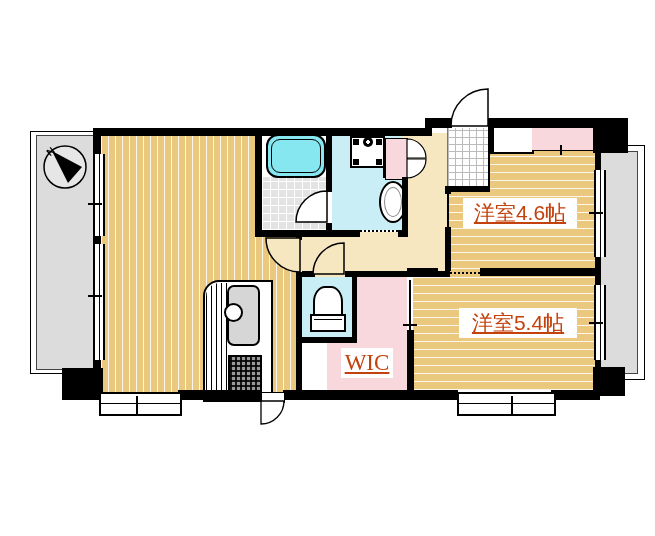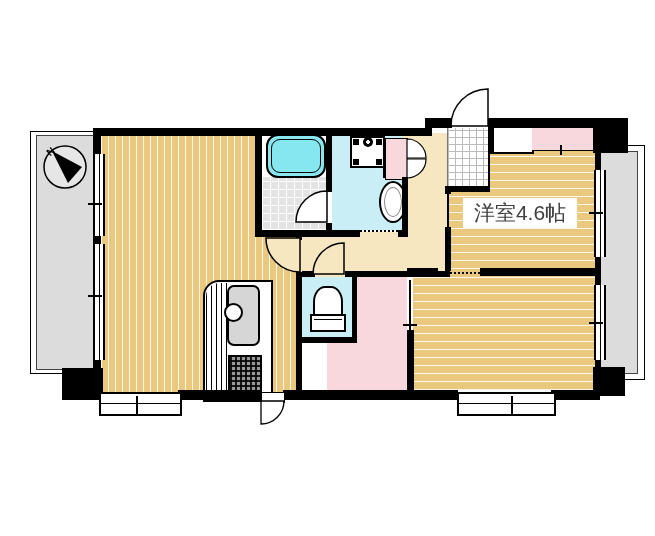--- a/index.html
+++ b/index.html
@@ -26,22 +26,22 @@
   
   .win-v{position:absolute;background:#fff;border-left:2px solid #000;border-right:2px solid #000;}
   .win-v::before{content:"";position:absolute;left:50%;top:0;width:1px;height:100%;background:#000;}
   .win-b{position:absolute;background:#fff;border:2px solid #000;}
   .win-b::before{content:"";position:absolute;left:0;top:45%;width:100%;height:1px;background:#000;}
   .tick-h{position:absolute;height:2px;background:#000;}
   .tick-v{position:absolute;width:2px;background:#000;}
   .dotted{position:absolute;border-top:2px dotted #000;}
   .thinline{position:absolute;background:#000;}
   
-  .label{position:absolute;background:#fff;color:#404040;display:flex;align-items:center;
-         justify-content:center;font-size:21px;letter-spacing:0;white-space:nowrap;}
+  .label{position:absolute;background:#fff;color:#c2410c;display:flex;align-items:center;
+         justify-content:center;font-size:21px;letter-spacing:0;white-space:nowrap;text-decoration:underline;}
   .label.serif{font-family:"Liberation Serif",serif;font-size:23px;}
   
   .tub{position:absolute;background:#86E7F0;border:2px solid #000;border-radius:12px;}
   .tub-inner{position:absolute;left:3px;top:3px;right:3px;bottom:3px;border:1px solid #000;
              border-radius:9px;}
   .washer{position:absolute;background:#fff;border:2px solid #000;}
   .washer i{position:absolute;width:6px;height:6px;background:#000;}
   .washer .dot{position:absolute;left:50%;top:-1px;width:10px;height:10px;margin-left:-5px;
     border-radius:50%;background:radial-gradient(circle,#fff 0 2px,#000 2px);}
   .basin{position:absolute;background:#fff;border:2px solid #000;border-radius:50%;}
@@ -193,14 +193,16 @@
   </svg>
   <svg class="door" style="left:311px;top:241px;" width="35" height="35">
     <path d="M33,33 L33,2 A31,31 0 0 0 2,33 Z" fill="#F6E7C1" stroke="#000" stroke-width="1.5"></path>
   </svg>
   <div class="abs" style="left:261px;top:392px;width:22px;height:9px;background:#fff;border:1px solid #000;"></div>
   <svg class="door" style="left:259px;top:400px;" width="28" height="27">
     <path d="M2,1 L2,24 A23,23 0 0 0 25,1 Z" fill="#fff" stroke="#000" stroke-width="1.3"></path>
   </svg>
 
   <div class="label" style="left:463px;top:198px;width:114px;height:30px;">洋室4.6帖</div>
+  <div class="label" style="left:459px;top:308px;width:118px;height:30px;">洋室5.4帖</div>
+  <div class="label serif" style="left:341px;top:348px;width:52px;height:30px;">WIC</div>
 
 </div>
 
 </body></html>

